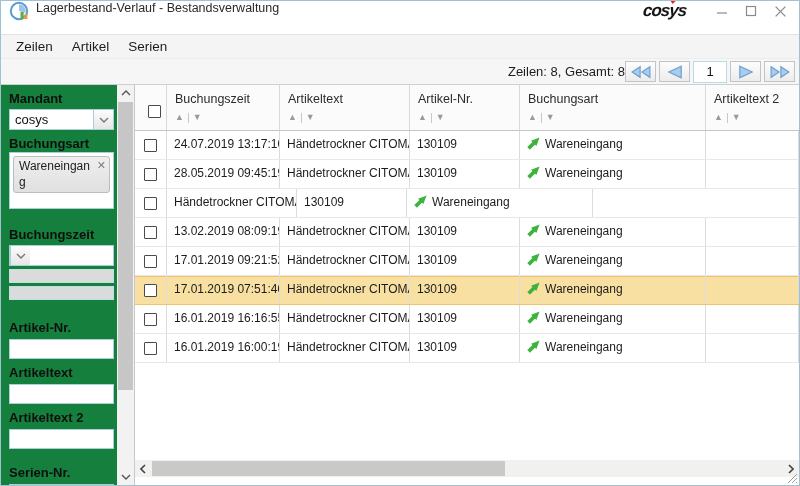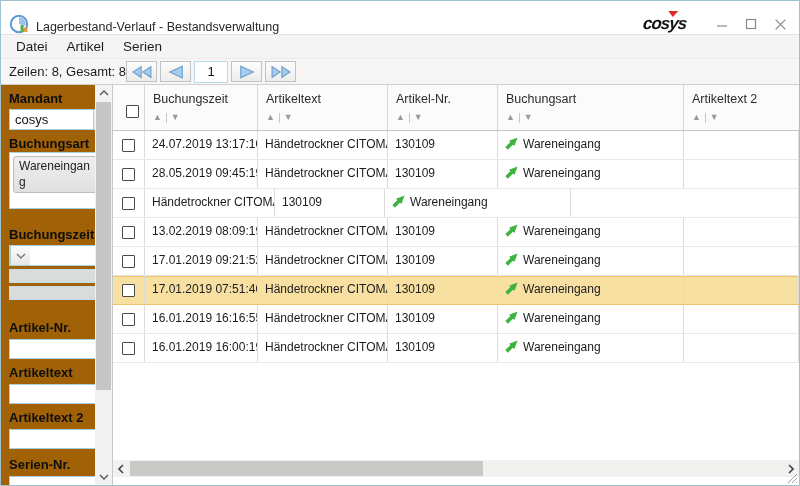--- a/index.html
+++ b/index.html
@@ -3,61 +3,61 @@
 <meta charset="utf-8">
 <style>
   * { margin:0; padding:0; box-sizing:border-box; }
   html,body { background:#e9e9e9; }
   body { font-family:"Liberation Sans","DejaVu Sans",sans-serif; }
 
   .window{ position:relative; width:800px; height:486px; background:#fff;
            border:1px solid #9fc3ce; overflow:hidden; }
 
   
-  .titlebar{ height:33px; background:#fff; display:flex; align-items:flex-end; padding:0 8px; }
+  .titlebar{ height:33px; background:#fff; display:flex; align-items:flex-start; padding:0 8px; }
   .app-icon{ width:20px; height:20px; margin-right:7px; flex:0 0 auto; }
   .title-text{ font-size:12.5px; color:#2a2a2a; flex:1 1 auto; white-space:nowrap; overflow:hidden; }
   .titlebar-right{ display:flex; align-items:center; gap:15px; padding-right:4px; }
   .brand{ position:relative; font-style:italic; font-weight:bold; font-size:17px;
           letter-spacing:-1px; color:#141414; margin-right:14px; transform:skewX(-6deg); }
   .brand-tri{ position:absolute; top:-3px; left:56%; width:0; height:0;
               border-left:5px solid transparent; border-right:5px solid transparent;
               border-top:6px solid #e52528; }
   .winctl{ width:14px; height:14px; display:flex; align-items:center; justify-content:center; cursor:default; }
 
   
   .menubar{ height:24px; background:#f4f4f4; border-top:1px solid #e3e3e3;
             display:flex; align-items:center; padding-left:8px; }
   .menu-item{ font-size:13.5px; color:#1d1d1d; padding:2px 7px; margin-right:5px; cursor:default; }
 
   
   .toolbar{ height:27px; background:#f6f6f6; border-top:1px solid #ececec; border-bottom:1px solid #cfcfcf;
-            display:flex; align-items:center; justify-content:flex-start; padding:0 4px 0 8px; }
+            display:flex; align-items:center; justify-content:flex-end; padding:0 4px 0 8px; }
   .rows-text{ font-size:13px; color:#1d1d1d; }
   .pager{ display:flex; align-items:center; gap:3px; }
   .pager-btn{ width:31px; height:21px; background:linear-gradient(#fdfdfd,#ececec);
               border:1px solid #c3c3c3; display:flex; align-items:center; justify-content:center; }
   .page-box{ width:34px; height:22px; background:#fff; border:1px solid #b5dbe6;
              font-size:13px; color:#111; display:flex; align-items:center; justify-content:center; }
 
   
   .main{ display:flex; height:400px; }
-  .sidebar{ width:94px; background:#a16207; padding:6px 5px 0 8px; overflow:hidden; flex:0 0 auto; }
+  .sidebar{ width:116px; background:#15803d; padding:6px 5px 0 8px; overflow:hidden; flex:0 0 auto; }
   .fld-label{ font-size:13px; font-weight:bold; color:#0e0e0e; height:15px; white-space:nowrap; }
   .select{ margin-top:3px; height:21px; border:1px solid #a9cfdb; background:#fff;
            display:flex; align-items:stretch; width:105px; }
   .select-value{ flex:1; font-size:13px; color:#111; padding:2px 0 0 5px; overflow:hidden; white-space:nowrap; }
   .select-btn{ width:20px; border-left:1px solid #a9cfdb; background:linear-gradient(#fcfcfc,#e6e6e6);
                display:flex; align-items:center; justify-content:center; }
   .multiselect{ margin-top:1px; width:105px; height:57px; border:1px solid #a9cfdb; background:#fff; padding:3px; }
   .tag-chip{ position:relative; background:linear-gradient(#efefef,#e0e0e0); border:1px solid #bcbcbc;
              border-radius:3px; font-size:12px; color:#222; padding:2px 16px 2px 5px;
              word-break:break-all; line-height:1.3; }
   .tag-x{ position:absolute; top:1px; right:3px; font-size:11px; font-weight:bold; color:#7e7e7e; }
-  .mt18{ margin-top:18px; } .mt20{ margin-top:20px; } .mt6{ margin-top:6px; } .mt12{ margin-top:8px; }
+  .mt18{ margin-top:18px; } .mt20{ margin-top:20px; } .mt6{ margin-top:6px; } .mt12{ margin-top:16px; }
   .gray-box{ margin-top:3px; width:105px; height:14px; background:#dadcdc; border:1px solid #c3dde6; }
   .text-input{ margin-top:4px; width:105px; height:20px; border:1px solid #a9cfdb; background:#fff;
                font-size:12px; padding:0 4px; display:block; }
 
   
   .vscroll{ width:17px; flex:0 0 auto; background:#f2f2f2; position:relative; }
   .vscroll .arr{ position:absolute; left:0; width:17px; height:16px; display:flex; align-items:center; justify-content:center; }
   .vscroll .arr.up{ top:0; } .vscroll .arr.down{ bottom:0; }
   .vthumb{ position:absolute; top:17px; left:1px; width:15px; height:288px; background:#c6c6c6; }
 
@@ -117,21 +117,21 @@
       </span>
       <span class="winctl">
         <svg width="13" height="13" viewBox="0 0 12 12">
             <path d="M1.5 1.5 L10.5 10.5 M10.5 1.5 L1.5 10.5" stroke="#8a8a8a" stroke-width="1.2"></path>
           </svg>
       </span>
     </div>
   </div>
 
   <div class="menubar">
-    <span class="menu-item">Datei</span>
+    <span class="menu-item">Zeilen</span>
     <span class="menu-item">Artikel</span>
     <span class="menu-item">Serien</span>
   </div>
 
   <div class="toolbar">
     <span class="rows-text">Zeilen: 8, Gesamt: 8</span>
     <div class="pager">
       <div class="pager-btn">
         <svg width="24" height="16" viewBox="0 0 26 18">
           <polygon points="12,3 3,9 12,15" fill="#a6cdf0" stroke="#6f9ecb" stroke-width="1.3"></polygon>

